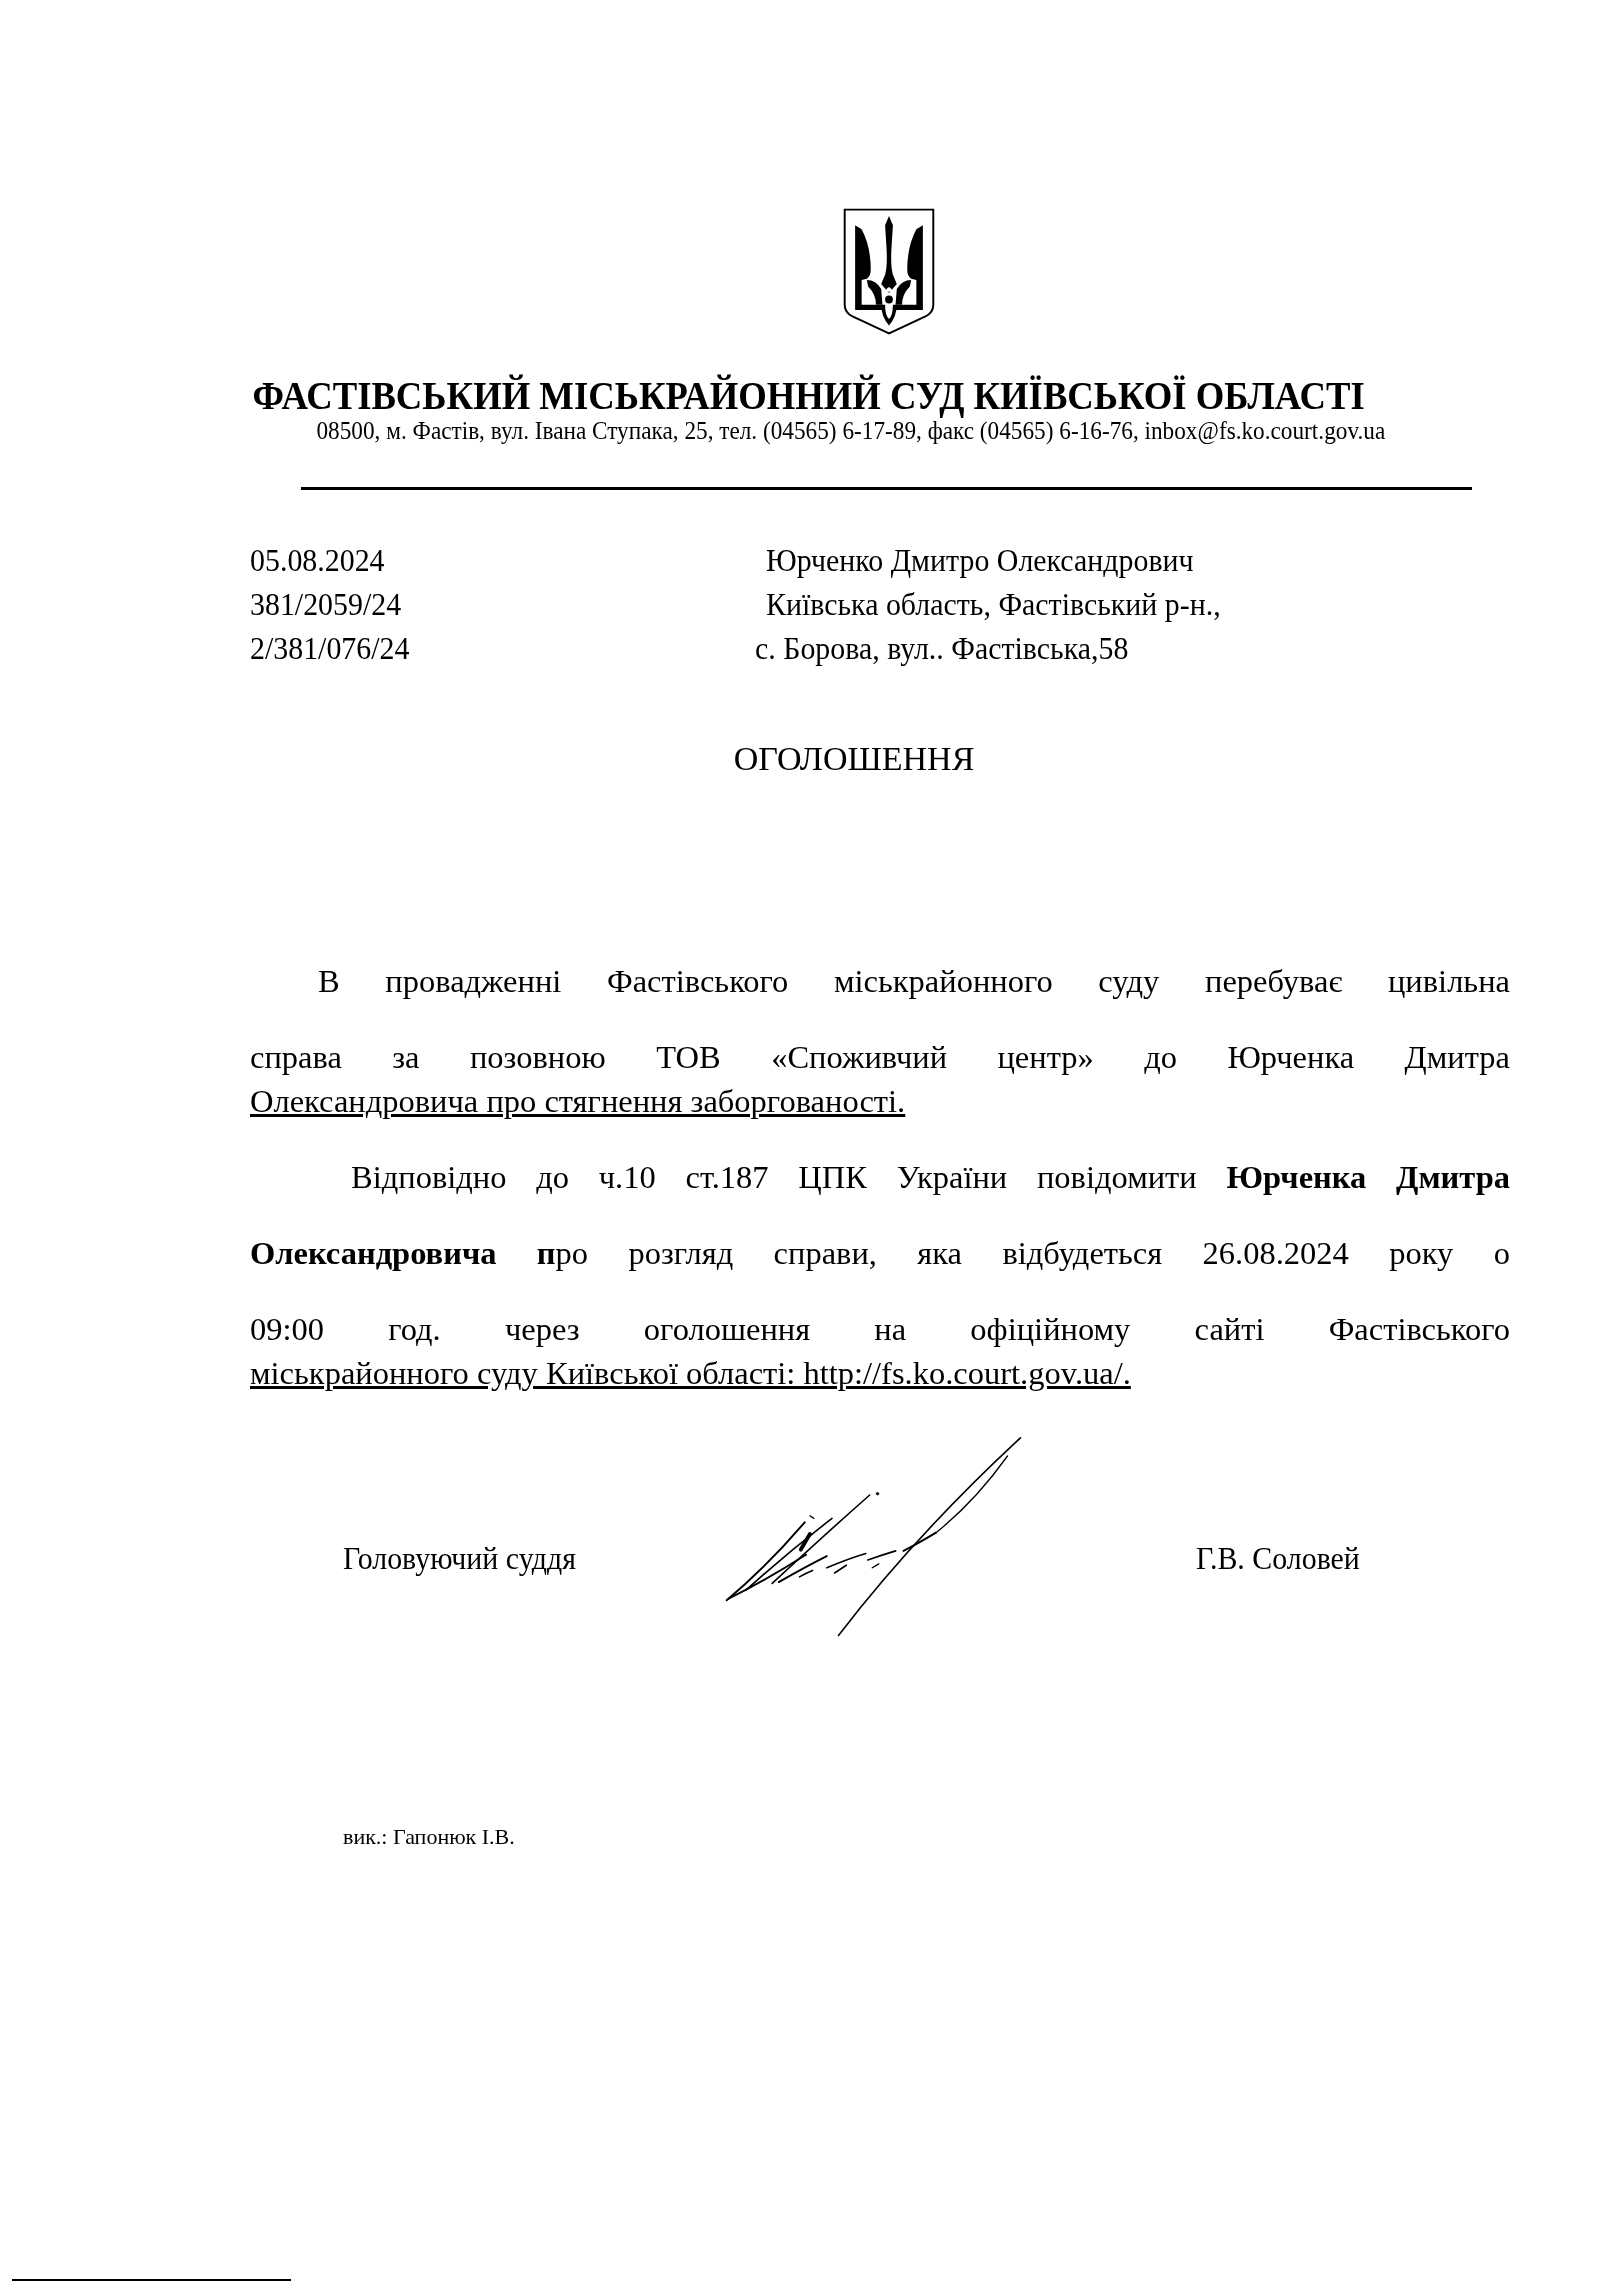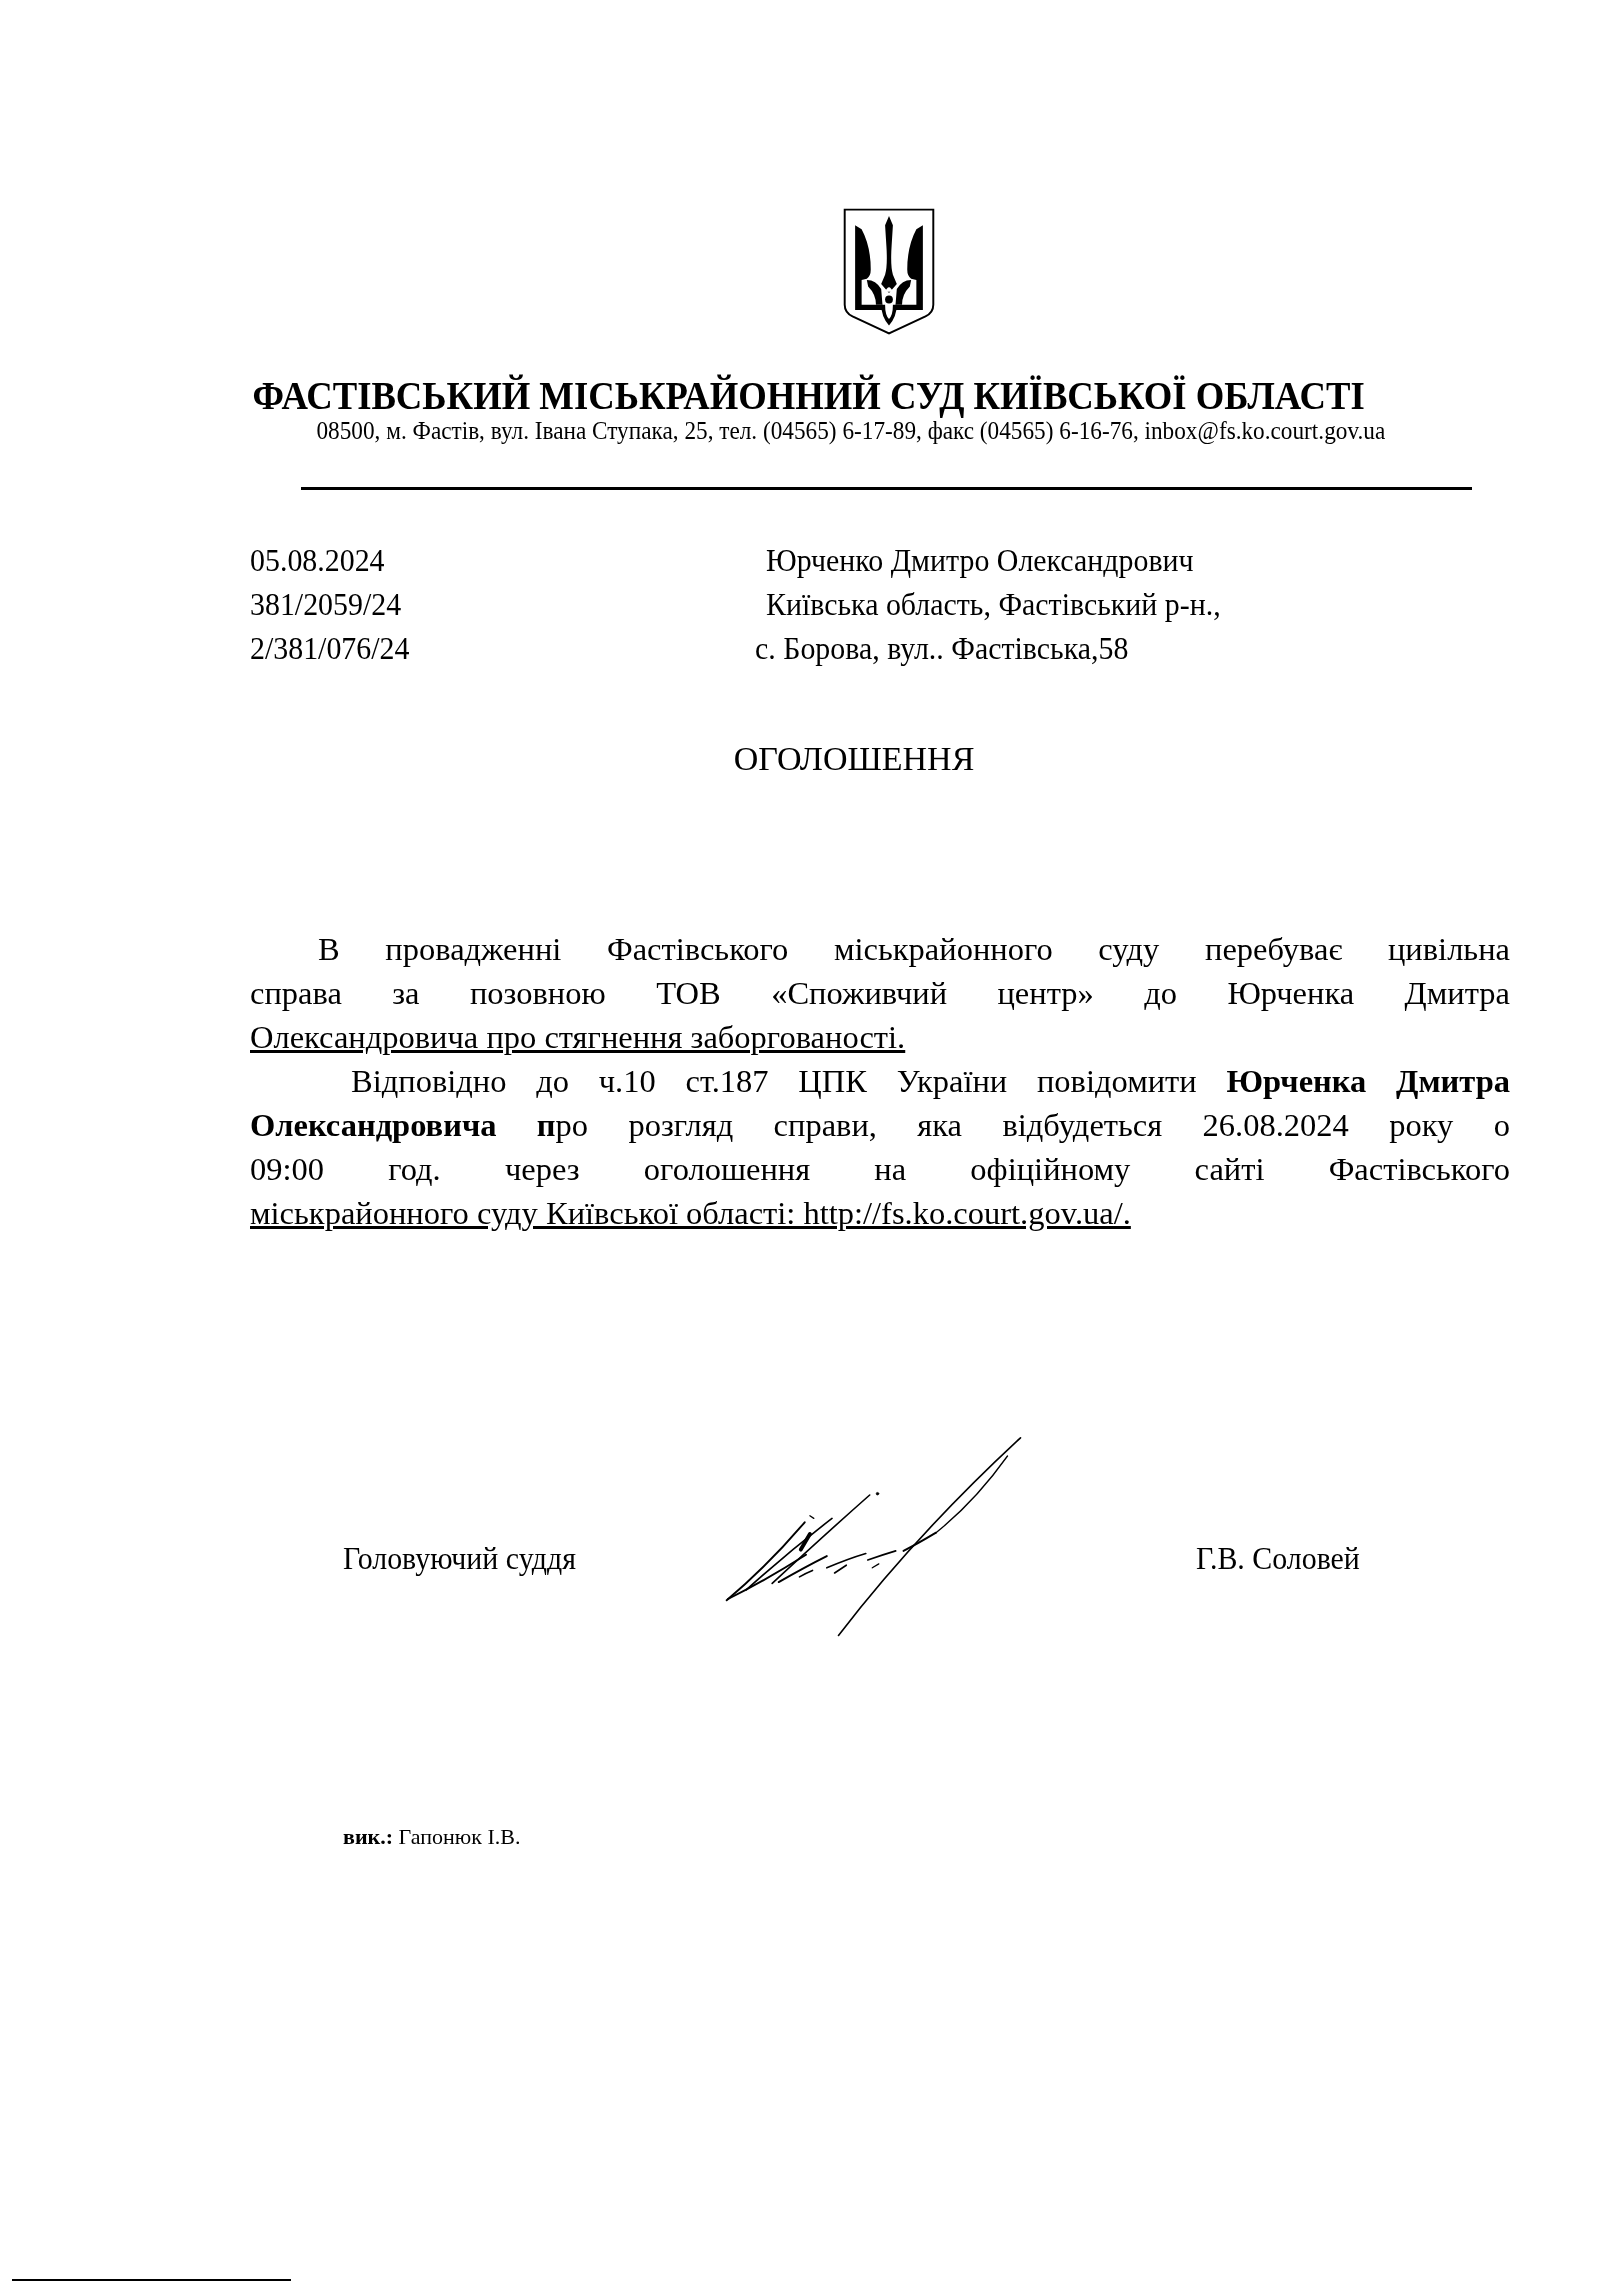--- a/index.html
+++ b/index.html
@@ -27,28 +27,28 @@
     .addr { font-size: 32.5px; line-height: 38px; transform: scaleX(0.92); transform-origin: 0 0; }
     #recipient-name { left: 766px; top: 541px; }
     #recipient-addr1 { left: 766px; top: 585px; }
     #recipient-addr2 { left: 755px; top: 629px; }
     #doc-title { left: 0; width: 1617px; top: 739px; text-align: center; font-size: 34px; line-height: 39px; padding-left: 91px; box-sizing: border-box; }
     #body-text {
       position: absolute; left: 250px; top: 927px; width: 1260px;
       font-size: 32.5px; line-height: 44px; text-align: justify;
       transform: scaleX(1); 
     }
-    #body-text .jline { display: block; text-align: justify; text-align-last: justify; }
+    #body-text .jline { display: block; text-align: justify; text-align-last: justify; margin-top: 32px; }
     #body-text .lline { display: block; text-align: left; text-decoration: underline; }
     b { font-weight: bold; }
     #judge-role { left: 343px; top: 1539px; font-size: 32.5px; line-height: 38px; transform: scaleX(0.92); transform-origin: 0 0; }
     #judge-name { left: 1196px; top: 1539px; font-size: 32.5px; line-height: 38px; transform: scaleX(0.92); transform-origin: 0 0; }
     #signature { position: absolute; left: 702px; top: 1417px; width: 351px; height: 221px; }
     #executor { left: 343px; top: 1824px; font-size: 22px; line-height: 26px; }
-    #executor .lbl { font-weight: bold; }
+    #executor .lbl { font-weight: normal; }
     #bottom-rule { position: absolute; left: 11.7px; top: 2279px; width: 279px; height: 1.9px; background: #000; }
   </style>
 </head>
 <body>
 
 <svg id="emblem" viewBox="0 0 144 198" xmlns="http://www.w3.org/2000/svg">
   <path d="M4 4 H140 V150 Q140 162 128 168 L72 194 L16 168 Q4 162 4 150 Z" fill="none" stroke="#000" stroke-width="3"></path>
   <g fill="#000">
     <path d="M72 14 L78 28 L76 60 Q74 90 78 104 L84 118 L72 132 L60 118 L66 104 Q70 90 68 60 L66 28 Z"></path>
     <path d="M20 28 L30 34 Q44 60 44 96 Q44 106 38 110 L30 112 L30 150 L62 150 L62 158 L20 158 Z"></path>

